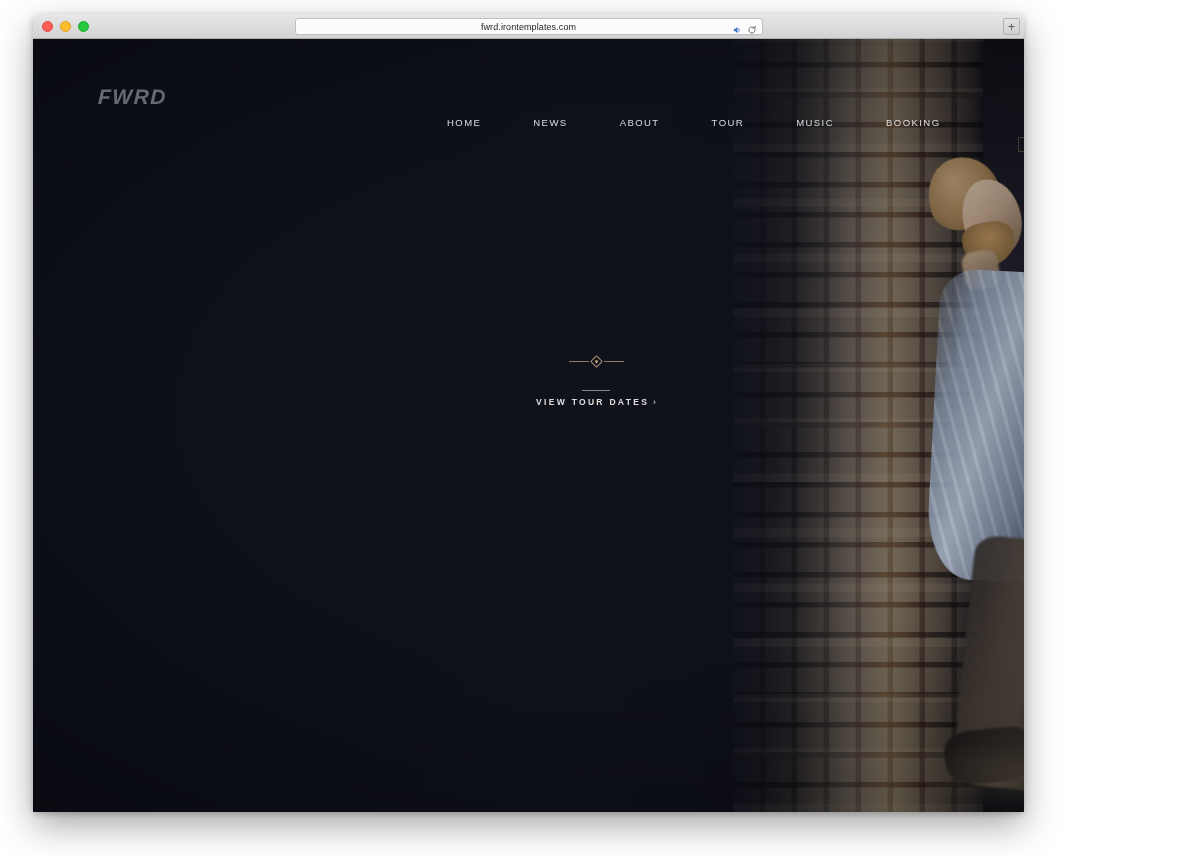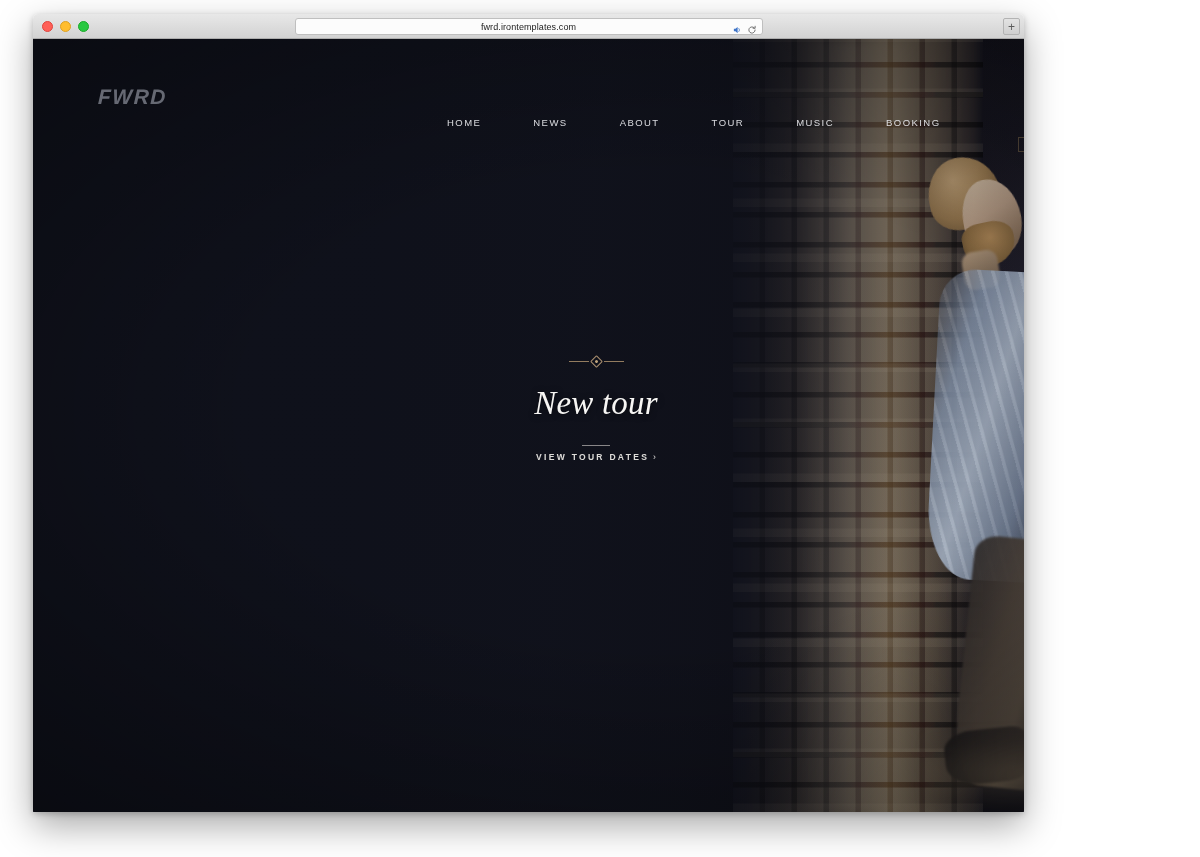--- a/index.html
+++ b/index.html
@@ -567,21 +567,20 @@
 
       <div class="hero-content">
 
         <div class="ornament">
           <span class="orn-line"></span>
           <span class="orn-diamond"></span>
           <span class="orn-line"></span>
         </div>
 
         <h1 class="hero-title">
-          <span class="line2">New tour</span>
         </h1>
 
         <div class="title-rule"></div>
 
         <a class="cta" href="#">
           <span>VIEW TOUR DATES</span><span class="chev">›</span>
         </a>
       </div>
 
       <div class="chat-fab">

